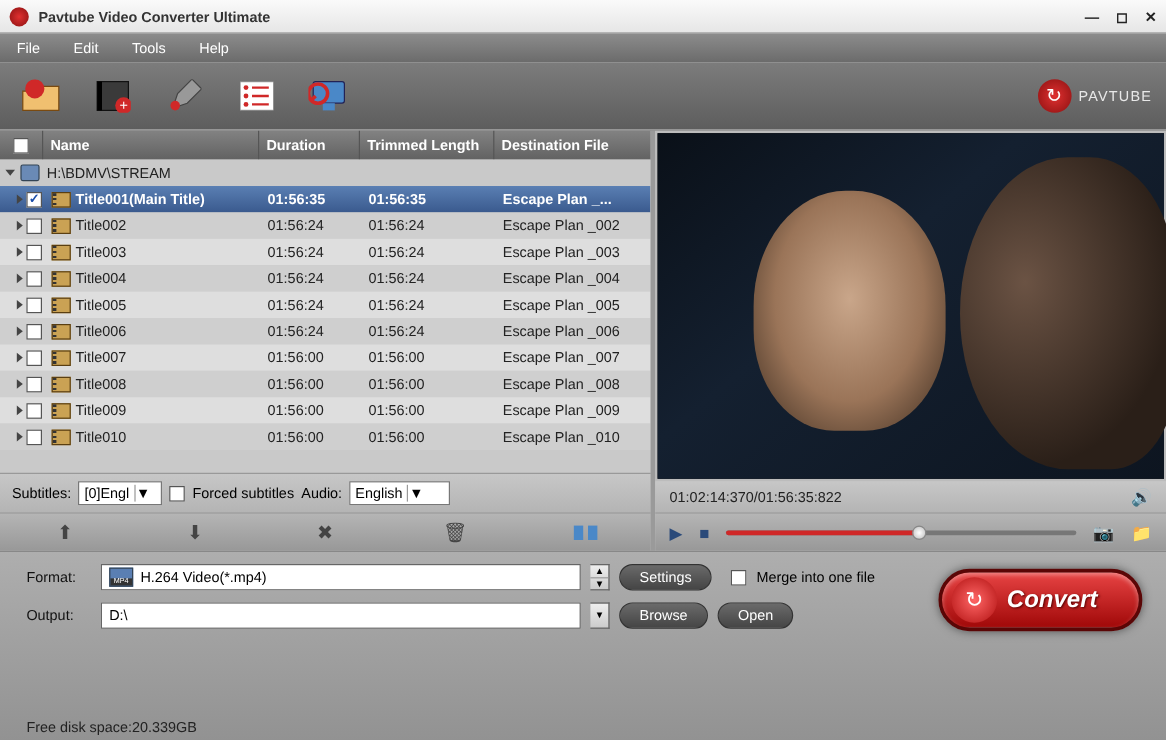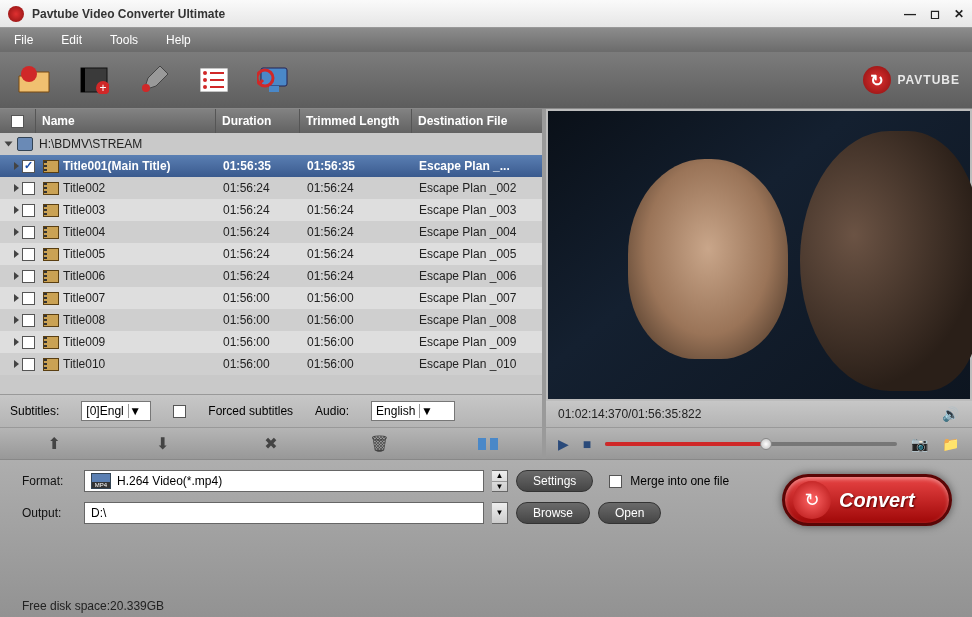--- a/index.html
+++ b/index.html
@@ -6,21 +6,21 @@
 body{background:#d9d9d9;width:972px;height:617px;overflow:hidden;display:flex;flex-direction:column}
 .titlebar{height:28px;background:linear-gradient(#fafafa,#e6e6e6);display:flex;align-items:center;padding:0 8px;border-bottom:1px solid #999}
 .titlebar-icon{width:16px;height:16px;background:radial-gradient(circle,#e03030,#8a1010);border-radius:50%;margin-right:8px}
 .titlebar-text{font-weight:bold;color:#333;flex:1}
 .win-controls{display:flex;gap:14px;font-weight:bold;color:#222}
 .win-controls span{cursor:pointer}
 .menubar{height:24px;background:linear-gradient(#8c8c8c,#6b6b6b);display:flex;align-items:center;gap:28px;padding:0 14px;color:#fff}
 .menubar span{cursor:pointer}
 .toolbar{height:56px;background:linear-gradient(#7c7c7c,#5d5d5d);display:flex;align-items:center;padding:0 12px}
 .tb-btn{width:44px;height:40px;margin-right:16px;display:flex;align-items:center;justify-content:center;cursor:pointer}
-.brand{margin-left:auto;display:flex;align-items:center;gap:6px;color:#e8e8e8;font-size:20px;letter-spacing:1px;font-weight:bold}
+.brand{margin-left:auto;display:flex;align-items:center;gap:6px;color:#e8e8e8;font-size:20px;letter-spacing:1px;font-weight:normal}
 .brand-icon{width:28px;height:28px;border-radius:50%;background:radial-gradient(circle,#e03030,#8a1010);position:relative}
 .brand-icon::after{content:"↻";color:#fff;position:absolute;inset:0;display:flex;align-items:center;justify-content:center;font-size:16px}
 .content{display:flex;height:352px;background:#bcbcbc;border-top:1px solid #888;border-bottom:1px solid #888}
 .left-pane{flex:0 0 546px;display:flex;flex-direction:column;border-right:4px solid #9a9a9a}
 .table-head{height:24px;background:linear-gradient(#828282,#626262);display:flex;align-items:center;color:#fff;font-weight:bold}
 .th{border-right:1px solid #555;height:100%;display:flex;align-items:center;padding:0 6px}
 .th-chk{flex:0 0 36px;justify-content:center}
 .th-name{flex:0 0 180px}
 .th-dur{flex:0 0 84px}
 .th-trim{flex:0 0 112px}
@@ -39,21 +39,21 @@
 .row.sel{background:linear-gradient(#5a7fb3,#3a5a8e);color:#fff;font-weight:bold}
 .c{height:100%;display:flex;align-items:center;padding:0 4px}
 .c-pre{flex:0 0 36px;gap:3px;padding-left:14px}
 .c-nm{flex:0 0 180px;gap:4px}
 .c-du{flex:0 0 84px}
 .c-tr{flex:0 0 112px}
 .c-de{flex:1}
 .film-icon{width:16px;height:13px;background:#caa254;border:1px solid #5a3f12;position:relative}
 .film-icon::before{content:"";position:absolute;left:0;width:3px;height:100%;background:repeating-linear-gradient(#333 0 2px,transparent 2px 4px)}
 .row:not(.sel){color:#222}
-.opt-row{height:30px;background:linear-gradient(#c7c7c7,#b4b4b4);display:flex;align-items:center;padding:16px 10px;gap:22px;border-top:1px solid #999}
+.opt-row{height:30px;background:linear-gradient(#c7c7c7,#b4b4b4);display:flex;align-items:center;padding:16px 10px;gap:6px;border-top:1px solid #999}
 .combo{height:20px;background:#fff;border:1px solid #777;display:flex;align-items:center;padding:0 4px}
 .combo .arrow{width:14px;text-align:center;border-left:1px solid #999;margin-left:4px}
 .action-row{height:32px;background:linear-gradient(#b5b5b5,#989898);display:flex;align-items:center;justify-content:space-around;border-top:1px solid #999}
 .act-icon{width:20px;height:20px;display:flex;align-items:center;justify-content:center;color:#444;cursor:pointer;font-size:16px}
 .right-pane{flex:1;display:flex;flex-direction:column;background:#bcbcbc}
 .preview{flex:1;margin:2px;background:#000;position:relative}
 .preview-time{height:26px;display:flex;align-items:center;padding:0 12px;color:#222;background:linear-gradient(#c7c7c7,#b4b4b4)}
 .vol-icon{margin-left:auto;font-size:14px}
 .play-row{height:32px;background:linear-gradient(#b5b5b5,#989898);display:flex;align-items:center;padding:0 12px;gap:14px;border-top:1px solid #999}
 .play-icon{color:#2a4a7a;cursor:pointer;font-size:14px}

